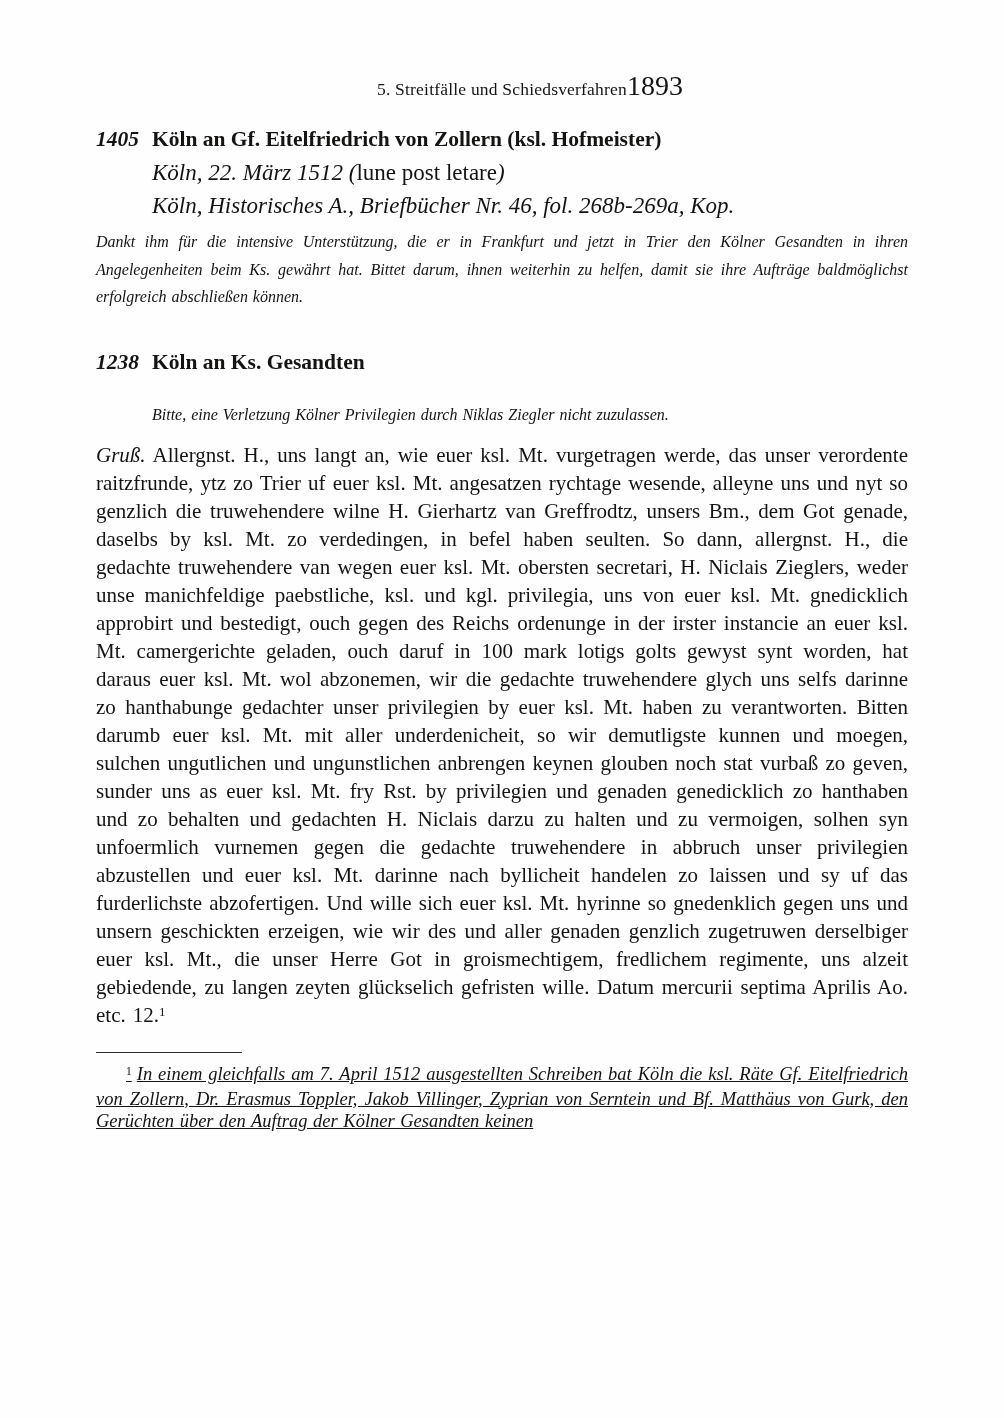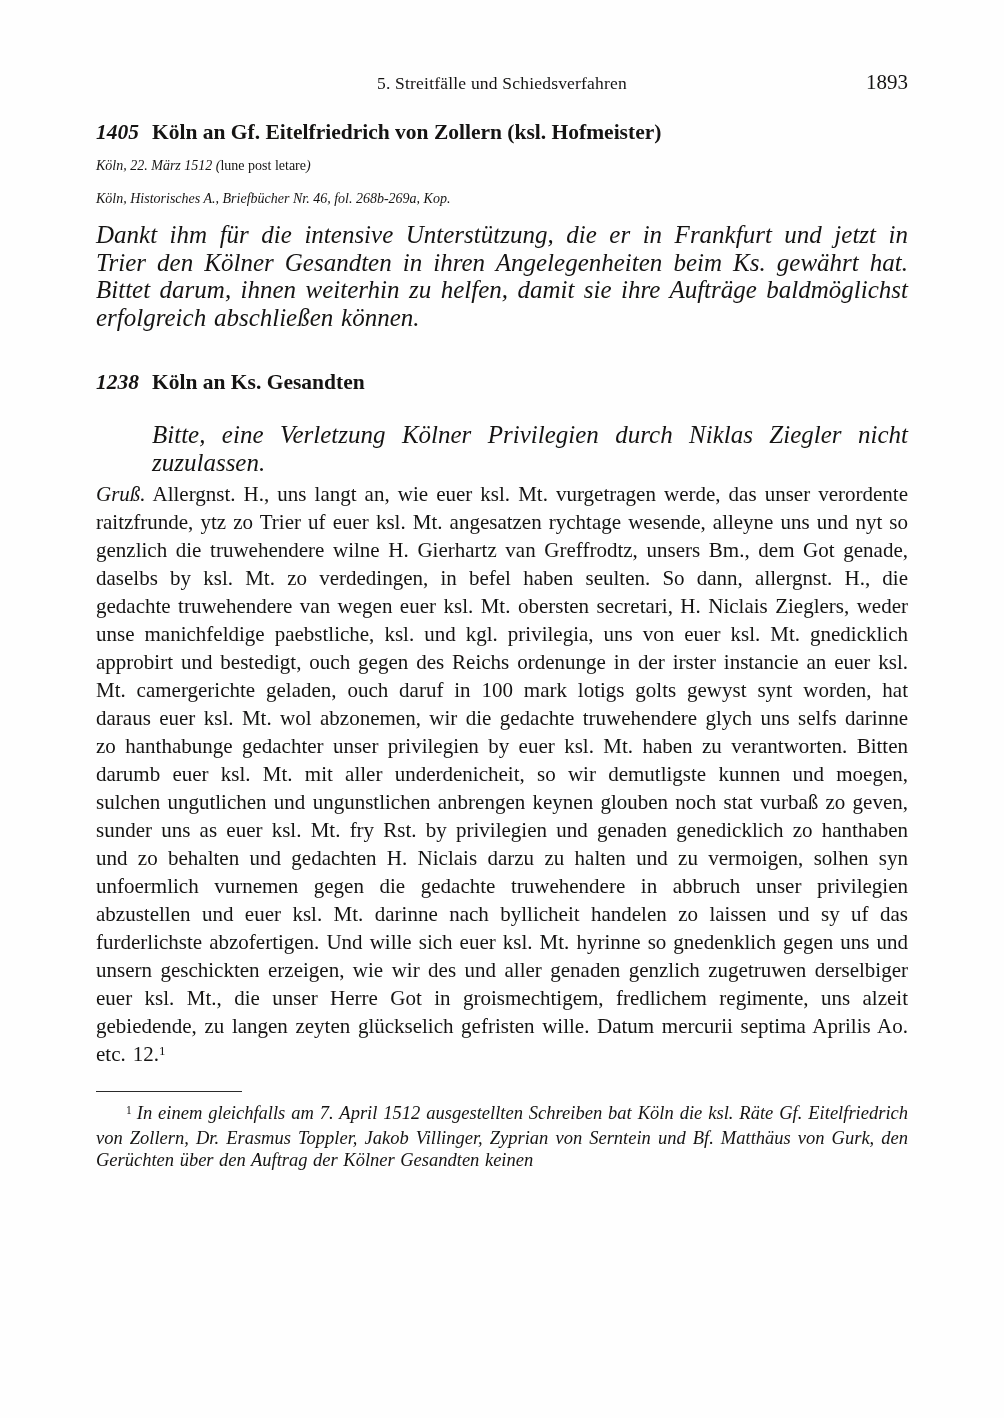--- a/index.html
+++ b/index.html
@@ -26,73 +26,73 @@
     align-items: baseline;
     margin-bottom: 24px;
   }
   .rh-title {
     grid-column: 2;
     font-size: 17.5px;
     letter-spacing: 0.2px;
   }
   .rh-page {
     grid-column: 3;
-    text-align: right;
-    font-size: 21px;
+    font-size: 28px;
   }
   
   .entry-heading {
     font-size: 21.5px;
     font-weight: bold;
     line-height: 27px;
   }
   .entry-number {
     display: inline-block;
     min-width: 56px;
     font-style: italic;
   }
   
   .meta-line {
-    font-size: 14px;
+    margin-left: 56px;
+    font-size: 23px;
     line-height: 27px;
     margin-top: 6px;
   }
   .italic { font-style: italic; }
   .roman { font-style: normal; }
   
   .summary-block {
     margin-top: 9px;
-    font-size: 25px;
+    font-size: 16px;
     line-height: 27.5px;
     text-align: justify;
     word-spacing: 0.06em;
     hyphens: auto;
   }
   .summary-indent {
     margin-left: 56px;
     margin-top: 25px;
   }
   .entry + .entry { margin-top: 38px; }
   .body-text {
-    margin-top: 4px;
+    margin-top: 13px;
     font-size: 21px;
     line-height: 28px;
     text-align: justify;
     word-spacing: 0.08em;
     hyphens: auto;
   }
   sup {
     font-size: 0.62em;
     vertical-align: baseline;
     position: relative;
     top: -0.45em;
     font-style: normal;
   }
   
-  .footnotes { margin-top: 20px; }
+  .footnotes { margin-top: 20px; text-decoration: underline; }
   .fn-rule {
     width: 146px;
     border-top: 1.4px solid #2a2a2a;
     margin-bottom: 10px;
   }
   .footnote {
     font-size: 18.5px;
     line-height: 22.5px;
     text-align: justify;
     word-spacing: 0.05em;

